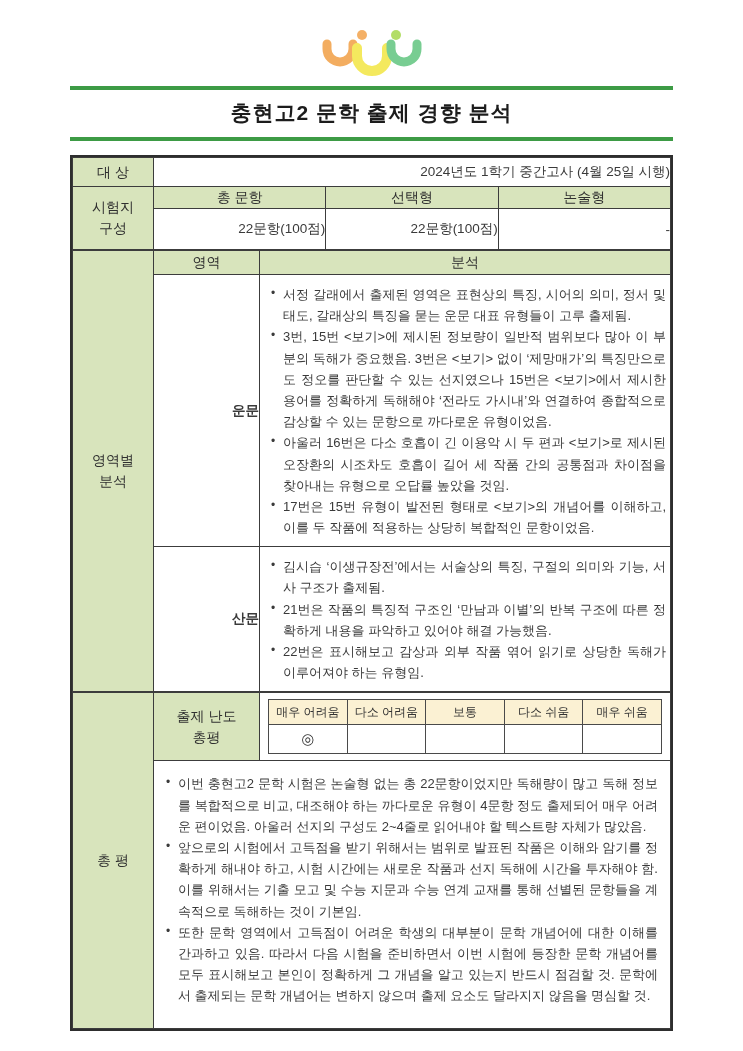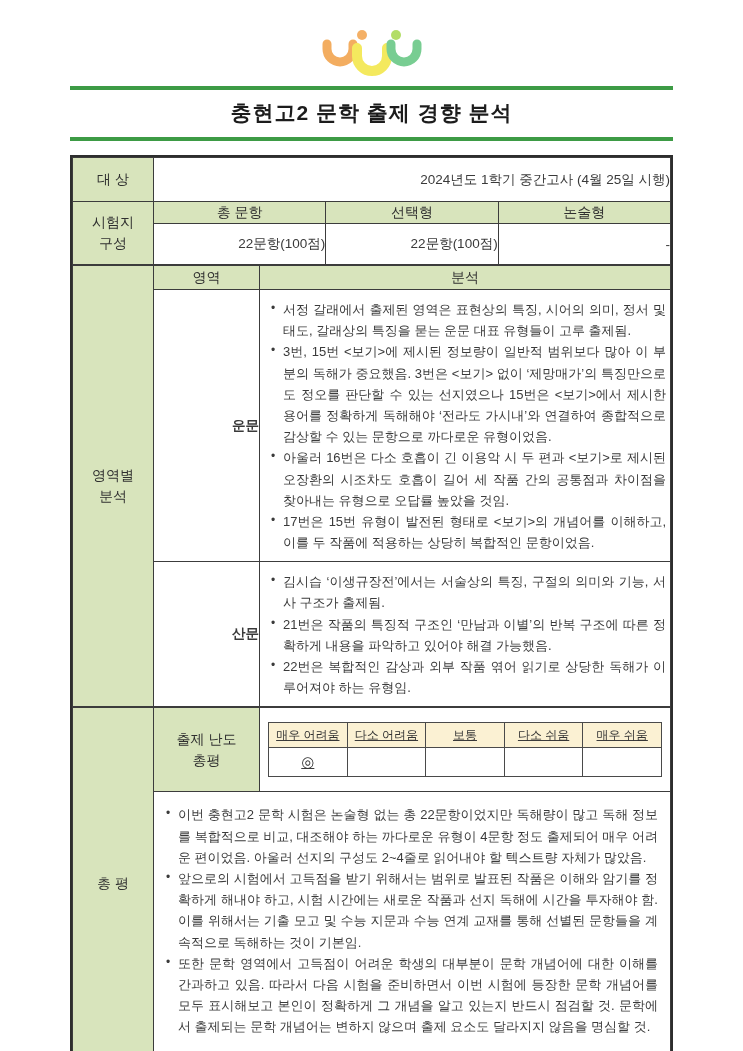--- a/index.html
+++ b/index.html
@@ -46,21 +46,21 @@
   ul.bullets{list-style:none;}
   ul.bullets li{
     position:relative;padding-left:13px;
     font-size:13px;line-height:1.63;text-align:justify;color:#3a3a3a;
   }
   ul.bullets li::before{
     content:"\2022";position:absolute;left:1px;top:0;font-size:12px;color:#3a3a3a;
   }
 
   
-  .diff-wrap{padding:14px 8px;vertical-align:middle;text-decoration:underline;}
+  .diff-wrap{padding:6px 8px;vertical-align:middle;}
   table.diff{border:1px solid #4a4a4a;}
   table.diff td{border:1px solid #4a4a4a;text-align:center;}
   table.diff .scale-hdr{background:var(--scale-fill);font-size:12px;height:25px;color:#333;}
   table.diff .scale-val{height:29px;font-size:15px;color:#333;}
 
   
   .footer{
     position:absolute;right:64px;top:972px;
     display:flex;align-items:baseline;gap:6px;
   }
@@ -95,21 +95,21 @@
   <div class="report">
 
     <table>
       <colgroup>
           <col style="width:81px">
           <col>
           <col>
           <col>
         </colgroup>
       <tbody>
-          <tr style="height:44px">
+          <tr style="height:29px">
         <td class="hdr">대 상</td>
         <td class="val" colspan="3">2024년도 1학기 중간고사 (4월 25일 시행)</td>
       </tr>
       <tr style="height:16px">
         <td class="hdr" rowspan="2">시험지
 구성</td>
         <td class="hdr">총 문항</td>
         <td class="hdr">선택형</td>
         <td class="hdr">논술형</td>
       </tr>
@@ -144,21 +144,21 @@
             <li>17번은 15번 유형이 발전된 형태로 &lt;보기&gt;의 개념어를 이해하고, 이를 두 작품에 적용하는 상당히 복합적인 문항이었음.</li>
           </ul>
         </td>
       </tr>
       <tr style="height:126px">
         <td class="val center">산문</td>
         <td class="body-cell">
           <ul class="bullets">
             <li>김시습 ‘이생규장전’에서는 서술상의 특징, 구절의 의미와 기능, 서사 구조가 출제됨.</li>
             <li>21번은 작품의 특징적 구조인 ‘만남과 이별’의 반복 구조에 따른 정확하게 내용을 파악하고 있어야 해결 가능했음.</li>
-            <li>22번은 복합적인 감상과 외부 작품 엮어 읽기로 상당한 독해가 이루어져야 하는 유형임.</li>
+            <li>22번은 표시해보고 감상과 외부 작품 엮어 읽기로 상당한 독해가 이루어져야 하는 유형임.</li>
           </ul>
         </td>
       </tr>
     </tbody>
       </table>
 
     <table>
       <colgroup>
           <col style="width:81px">
           <col style="width:106px">

